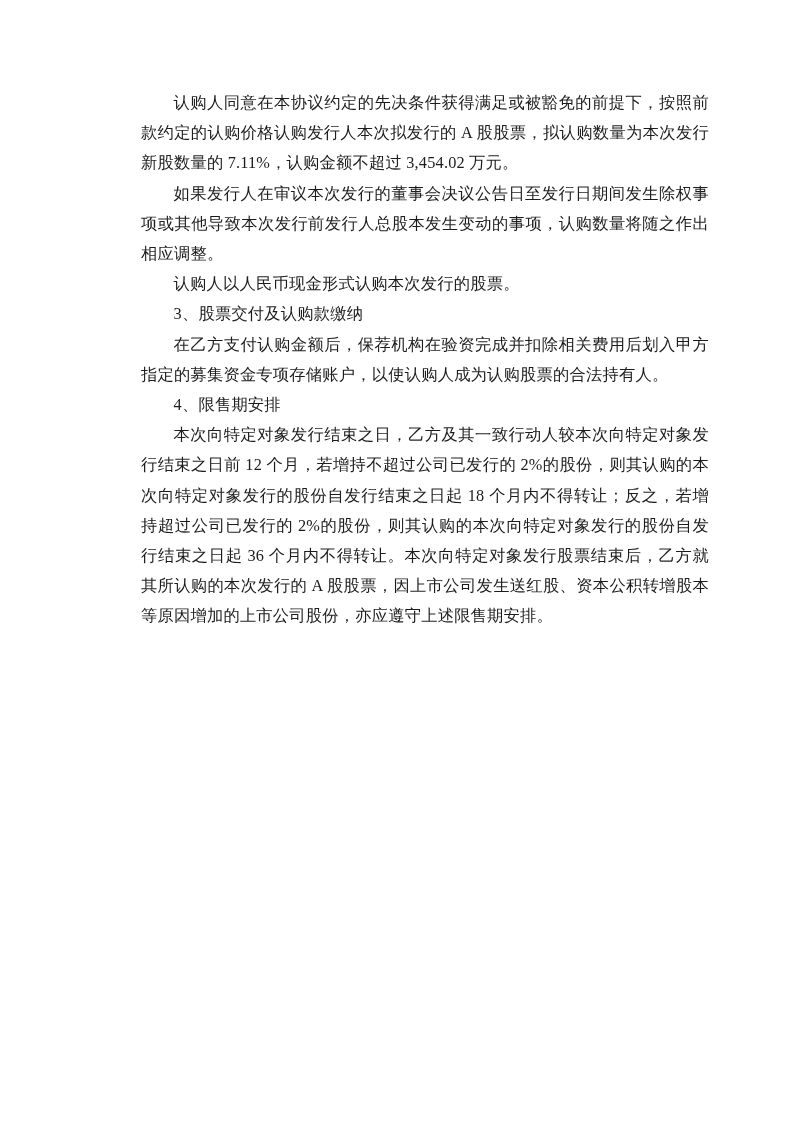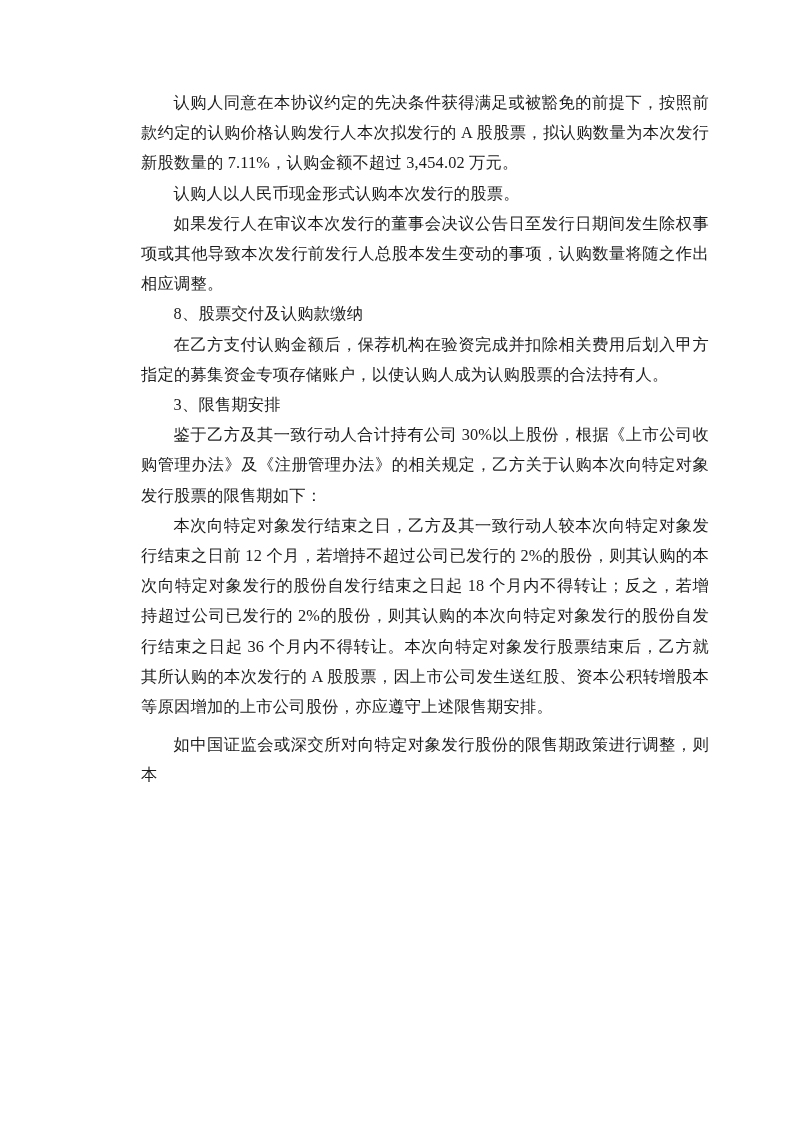--- a/index.html
+++ b/index.html
@@ -36,22 +36,20 @@
   .doc-body p.last-para {
     margin-top: 8px;
   }
 </style>
 </head>
 <body>
 
 <div class="page">
   <div class="doc-body">
     <p>认购人同意在本协议约定的先决条件获得满足或被豁免的前提下，按照前款约定的认购价格认购发行人本次拟发行的 A 股股票，拟认购数量为本次发行新股数量的 7.11%，认购金额不超过 3,454.02 万元。</p>
+    <p>如果发行人在审议本次发行的董事会决议公告日至发行日期间发生除权事项或其他导致本次发行前发行人总股本发生变动的事项，认购数量将随之作出相应调整。</p>
     <p>认购人以人民币现金形式认购本次发行的股票。</p>
-    <p>如果发行人在审议本次发行的董事会决议公告日至发行日期间发生除权事项或其他导致本次发行前发行人总股本发生变动的事项，认购数量将随之作出相应调整。</p>
-    <p>8、股票交付及认购款缴纳</p>
+    <p>3、股票交付及认购款缴纳</p>
     <p>在乙方支付认购金额后，保荐机构在验资完成并扣除相关费用后划入甲方指定的募集资金专项存储账户，以使认购人成为认购股票的合法持有人。</p>
-    <p>3、限售期安排</p>
-    <p>鉴于乙方及其一致行动人合计持有公司 30%以上股份，根据《上市公司收购管理办法》及《注册管理办法》的相关规定，乙方关于认购本次向特定对象发行股票的限售期如下：</p>
+    <p>4、限售期安排</p>
     <p>本次向特定对象发行结束之日，乙方及其一致行动人较本次向特定对象发行结束之日前 12 个月，若增持不超过公司已发行的 2%的股份，则其认购的本次向特定对象发行的股份自发行结束之日起 18 个月内不得转让；反之，若增持超过公司已发行的 2%的股份，则其认购的本次向特定对象发行的股份自发行结束之日起 36 个月内不得转让。本次向特定对象发行股票结束后，乙方就其所认购的本次发行的 A 股股票，因上市公司发生送红股、资本公积转增股本等原因增加的上市公司股份，亦应遵守上述限售期安排。</p>
-    <p class="last-para">如中国证监会或深交所对向特定对象发行股份的限售期政策进行调整，则本</p>
   </div>
 </div>
 
 </body></html>

